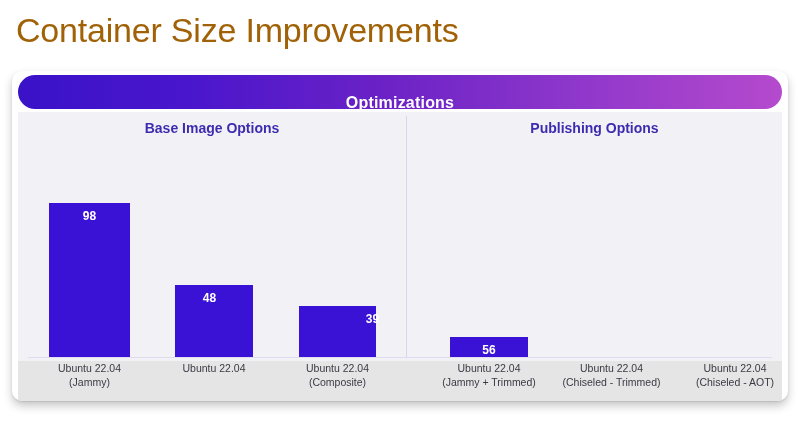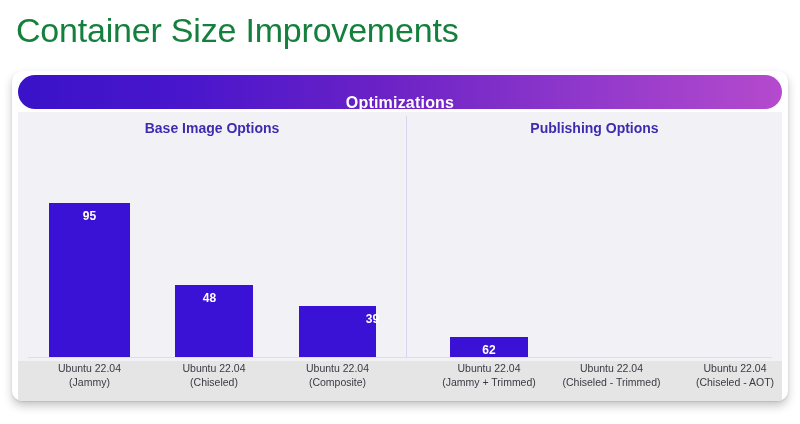--- a/index.html
+++ b/index.html
@@ -22,21 +22,21 @@
   }
 
   
   .page-title {
     position: absolute;
     left: 16px;
     top: 8px;
     font-size: 34px;
     font-weight: 400;
     letter-spacing: -0.2px;
-    color: #15803d;
+    color: #a16207;
     line-height: 44px;
     white-space: nowrap;
   }
 
   
   .card {
     position: absolute;
     left: 12px;
     top: 71px;
     width: 776px;
@@ -155,37 +155,37 @@
 
     <div class="plot-area">
       <div class="panel-divider"></div>
       <div class="axis-line"></div>
 
       <div class="panel-title right">Publishing Options</div>
       <div class="panel-title left">Base Image Options</div>
 
       <div id="bars-layer">
           <div class="bar" style="left: 31px; width: 81px; top: 91px; height: 154px; background: rgb(58, 18, 214);"></div>
-          <div class="bar-value" style="left: 31px; width: 81px; top: 97px;">95</div>
+          <div class="bar-value" style="left: 31px; width: 81px; top: 97px;">98</div>
           <div class="bar" style="left: 157px; width: 78px; top: 173px; height: 72px; background: rgb(58, 18, 214);"></div>
           <div class="bar-value" style="left: 157px; width: 69px; top: 179px;">48</div>
           <div class="bar" style="left: 281px; width: 77px; top: 194px; height: 51px; background: rgb(58, 18, 214);"></div>
           <div class="bar-value" style="left: 281px; width: 77px; top: 200px; padding-left: 35px;">39</div>
           <div class="bar" style="left: 432px; width: 78px; top: 225px; height: 20px; background: rgb(58, 18, 214);"></div>
-          <div class="bar-value" style="left: 432px; width: 78px; top: 231px;">62</div>
+          <div class="bar-value" style="left: 432px; width: 78px; top: 231px;">56</div>
           <div class="bar" style="left: 555px; width: 77px; top: 261px; background: rgb(58, 18, 214);"></div>
           <div class="bar-value" style="left: 555px; width: 77px; top: 267px;">16</div>
           <div class="bar" style="left: 678px; width: 78px; top: 270px; background: rgb(58, 18, 214);"></div>
           <div class="bar-value outside" style="left: 678px; width: 78px; top: 254px;">8</div>
         </div>
     </div>
 
     <div class="cat-labels" id="cat-layer">
         <div class="cat-label" style="left: 3px; width: 137px;"><span>Ubuntu 22.04</span><span class="l2">(Jammy)</span></div>
-        <div class="cat-label" style="left: 129px; width: 134px;"><span>Ubuntu 22.04</span><span class="l2">(Chiseled)</span></div>
+        <div class="cat-label" style="left: 129px; width: 134px;"><span>Ubuntu 22.04</span></div>
         <div class="cat-label" style="left: 253px; width: 133px;"><span>Ubuntu 22.04</span><span class="l2">(Composite)</span></div>
         <div class="cat-label" style="left: 404px; width: 134px;"><span>Ubuntu 22.04</span><span class="l2">(Jammy + Trimmed)</span></div>
         <div class="cat-label" style="left: 527px; width: 133px;"><span>Ubuntu 22.04</span><span class="l2">(Chiseled - Trimmed)</span></div>
         <div class="cat-label" style="left: 650px; width: 134px;"><span>Ubuntu 22.04</span><span class="l2">(Chiseled - AOT)</span></div>
       </div>
 
   </div>
 
 </div>
 

